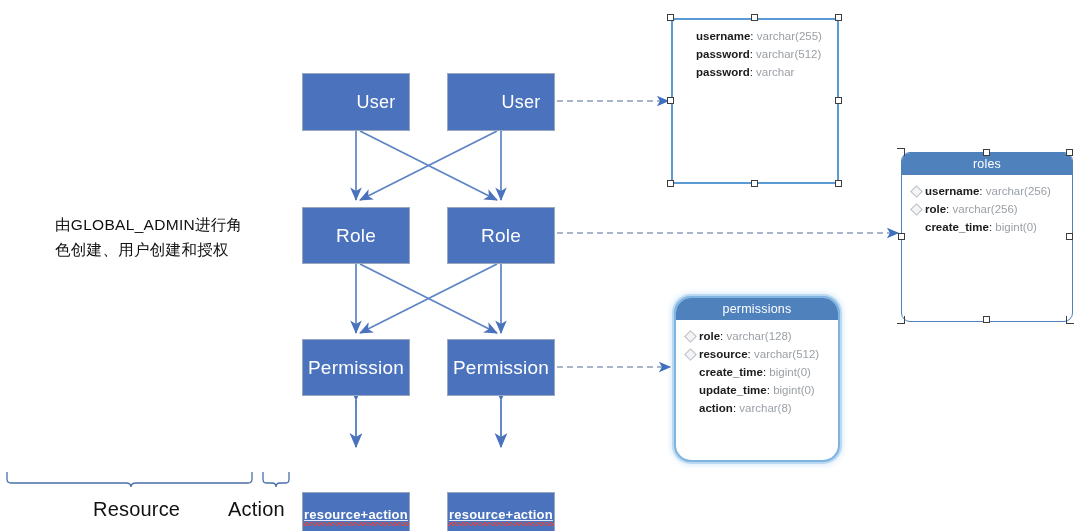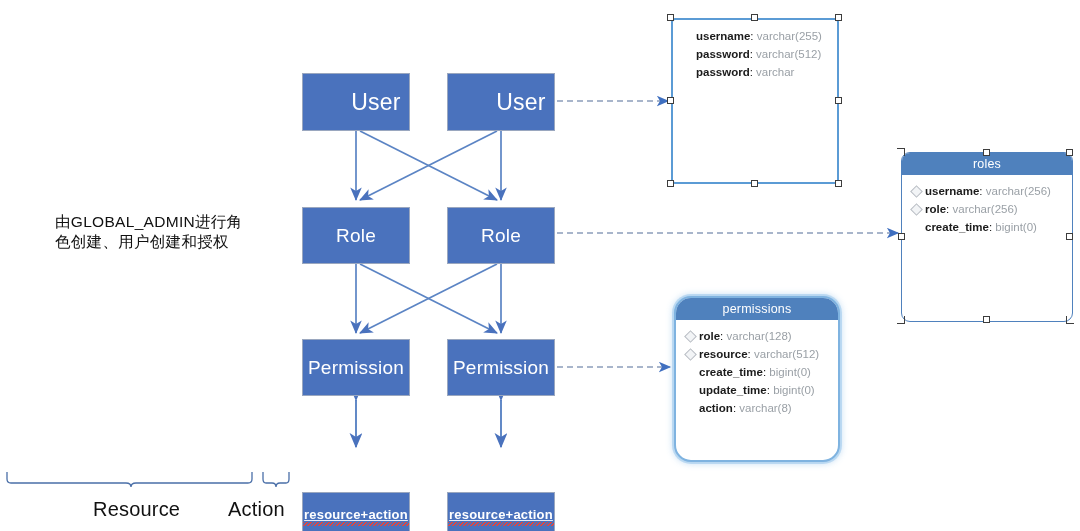--- a/index.html
+++ b/index.html
@@ -36,21 +36,21 @@
     box-sizing: border-box;
     display: flex;
     align-items: center;
     justify-content: center;
     color: #ffffff;
     font-family: "Liberation Sans", sans-serif;
     font-weight: 400;
     letter-spacing: .2px;
     user-select: none;
   }
-  .flow-box.lg  { font-size: 23px; padding-left: 40px; }
+  .flow-box.lg  { font-size: 18px; padding-left: 40px; }
   .flow-box.md  { font-size: 19px; }
   .flow-box.sm  {
     font-size: 13px;
     font-weight: bold;
     text-decoration: underline;
     text-decoration-color: rgba(255,255,255,.85);
     margin-top: 43px;
   }
   .sm-inner {
     position: relative;
@@ -146,21 +146,21 @@
     z-index: 6;
   }
   .corner-mark.tr { border-right:1.6px solid #3d3d3d; border-top: 1.6px solid #3d3d3d; }
   .corner-mark.bl { border-left: 1.6px solid #3d3d3d; border-bottom:1.6px solid #3d3d3d; }
   .corner-mark.br { border-right:1.6px solid #3d3d3d; border-bottom:1.6px solid #3d3d3d; }
 
   
   .note-cn {
     position: absolute;
     font-size: 15.5px;
-    line-height: 20px;
+    line-height: 25px;
     color: #111111;
     letter-spacing: .3px;
     white-space: pre-line;
   }
   .expr {
     position: absolute;
     font-size: 13.5px;
     color: #111111;
     white-space: nowrap;
   }

